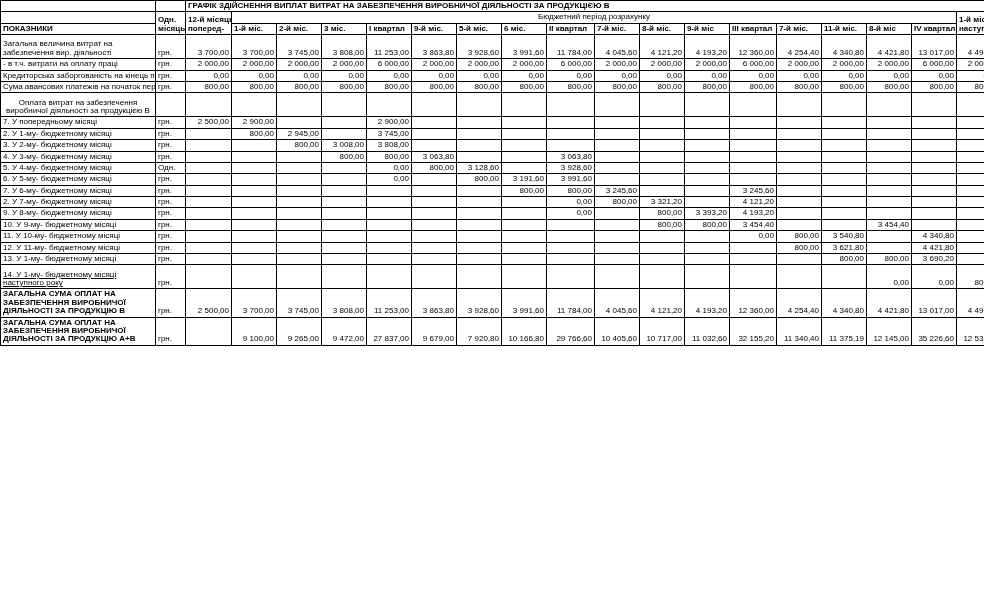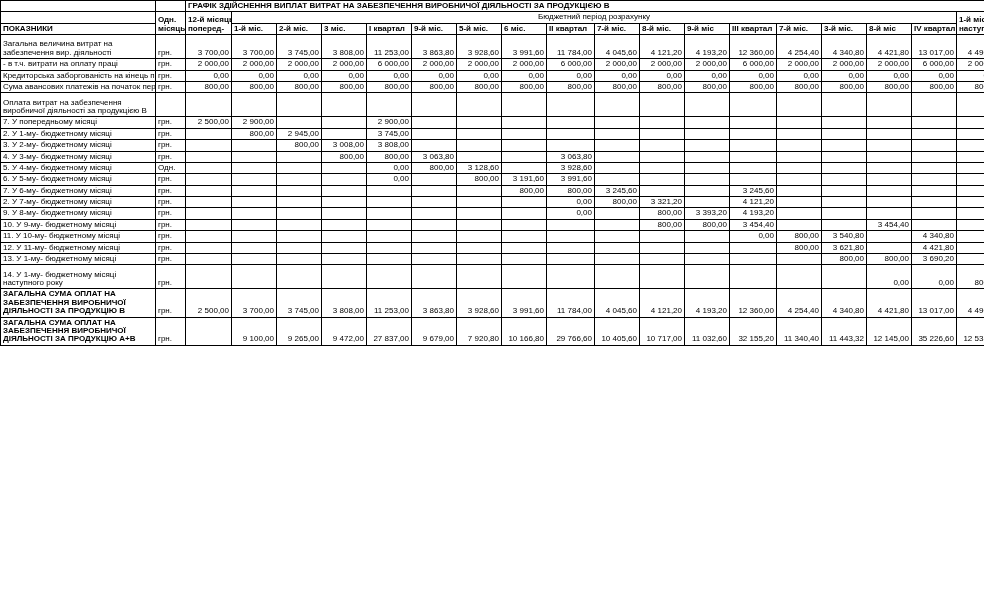--- a/index.html
+++ b/index.html
@@ -89,21 +89,21 @@
           <td class="hdr-left">I квартал</td>
           <td class="hdr-left">9-й міс.</td>
           <td class="hdr-left">5-й міс.</td>
           <td class="hdr-left">6 міс.</td>
           <td class="hdr-left">II квартал</td>
           <td class="hdr-left">7-й міс.</td>
           <td class="hdr-left">8-й міс.</td>
           <td class="hdr-left">9-й міс</td>
           <td class="hdr-left">III квартал</td>
           <td class="hdr-left">7-й міс.</td>
-          <td class="hdr-left">3-й міс.</td>
+          <td class="hdr-left">11-й міс.</td>
           <td class="hdr-left">8-й міс</td>
           <td class="hdr-left">IV квартал</td>
         </tr>
 
     </tbody>
       <tbody id="body">
         <tr class="tall">
           <td class="lbl wrap" style="white-space: normal; margin-top: 26px;">Загальна величина витрат на забезпечення вир. діяльності</td>
           <td class="lbl">грн.</td>
           <td class="num">3 700,00</td>
@@ -185,21 +185,21 @@
           <td class="num">800,00</td>
           <td class="num">800,00</td>
           <td class="num">800,00</td>
           <td class="num">800,00</td>
           <td class="num">800,00</td>
           <td class="num">800,00</td>
           <td class="num">800,00</td>
           <td class="num">800,00</td>
         </tr>
         <tr class="tall">
-          <td class="lbl wrap" style="white-space: normal;">Оплата витрат на забезпечення виробничої діяльності за продукцією В</td>
+          <td class="lbl wrap" style="white-space: normal; text-align: center;">Оплата витрат на забезпечення виробничої діяльності за продукцією В</td>
           <td class="lbl"></td>
           <td class="num"></td>
           <td class="num"></td>
           <td class="num"></td>
           <td class="num"></td>
           <td class="num"></td>
           <td class="num"></td>
           <td class="num"></td>
           <td class="num"></td>
           <td class="num"></td>
@@ -493,21 +493,21 @@
           <td class="num"></td>
           <td class="num"></td>
           <td class="num"></td>
           <td class="num"></td>
           <td class="num">800,00</td>
           <td class="num">800,00</td>
           <td class="num">3 690,20</td>
           <td class="num"></td>
         </tr>
         <tr class="tall">
-          <td class="lbl wrap" style="white-space: normal;">  14. У 1-му- бюджетному місяці наступного року</td>
+          <td class="lbl wrap" style="white-space: normal; text-decoration: underline;">  14. У 1-му- бюджетному місяці наступного року</td>
           <td class="lbl">грн.</td>
           <td class="num"></td>
           <td class="num"></td>
           <td class="num"></td>
           <td class="num"></td>
           <td class="num"></td>
           <td class="num"></td>
           <td class="num"></td>
           <td class="num"></td>
           <td class="num"></td>
@@ -553,20 +553,20 @@
           <td class="num">27 837,00</td>
           <td class="num">9 679,00</td>
           <td class="num">7 920,80</td>
           <td class="num">10 166,80</td>
           <td class="num">29 766,60</td>
           <td class="num">10 405,60</td>
           <td class="num">10 717,00</td>
           <td class="num">11 032,60</td>
           <td class="num">32 155,20</td>
           <td class="num">11 340,40</td>
-          <td class="num">11 443,32</td>
+          <td class="num">11 375,19</td>
           <td class="num">12 145,00</td>
           <td class="num">35 226,60</td>
           <td class="num">12 538,00</td>
         </tr>
       </tbody>
   </table>
 </div>
 
 </body></html>

